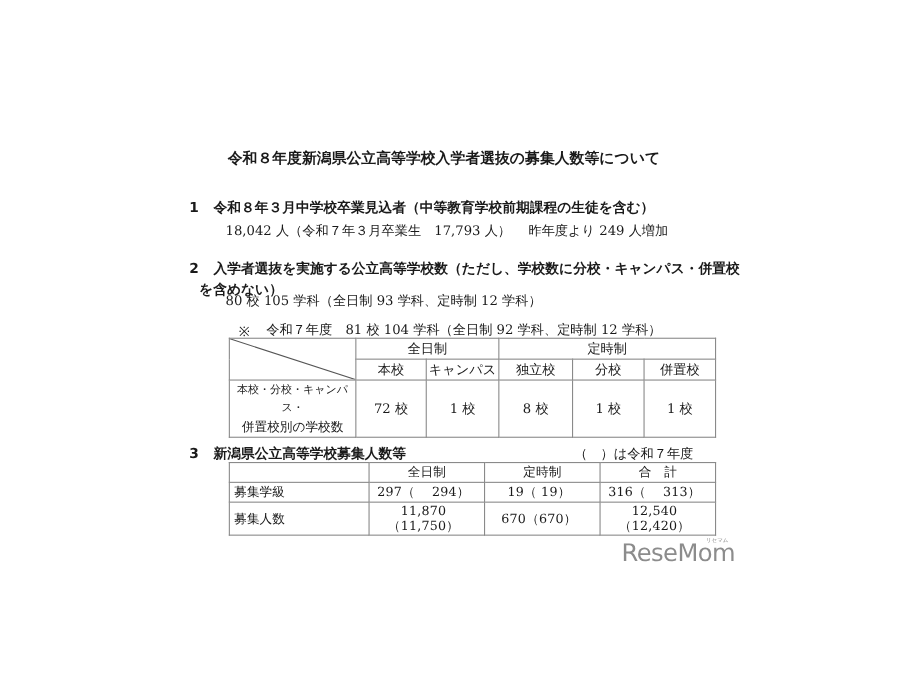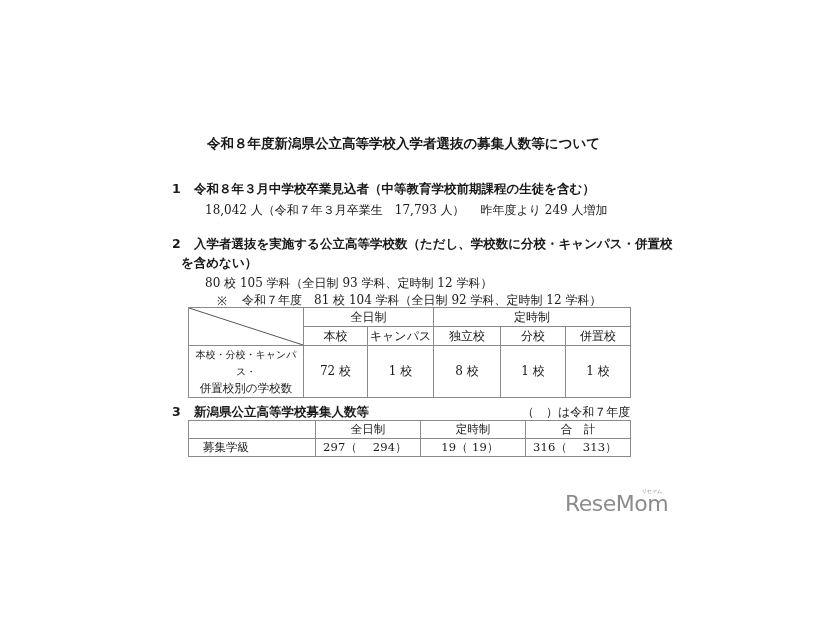--- a/index.html
+++ b/index.html
@@ -3,50 +3,50 @@
 <meta charset="utf-8">
 <style>
   html, body { margin: 0; padding: 0; background: #ffffff; }
   body { width: 826px; height: 620px; position: relative; overflow: hidden;
          font-family: "DejaVu Serif", "Liberation Serif", serif; color: #1a1a1a; }
   .abs { position: absolute; white-space: nowrap; }
   .gothic { font-family: "DejaVu Sans", "Liberation Sans", sans-serif; font-weight: bold; }
   .title { left: 207px; top: 119px; font-size: 13.5px; margin-top: 16px; }
   .sec { font-size: 12.5px; }
   .body { font-size: 12px; }
-  table { border-collapse: collapse; position: absolute; table-layout: fixed; }
+  table { border-collapse: collapse; position: absolute; table-layout: fixed; margin-left: 20px; }
   td { border: 1px solid #8a8a8a; padding: 0; font-size: 12px; text-align: center; }
   #t1 { left: 188px; top: 307px; width: 442px; }
   #t1 td { height: 18px; }
   #t1 tr.r3 td { height: 38px; }
   .diag { position: relative; }
   .diag svg { position: absolute; left: 0; top: 0; width: 100%; height: 100%; }
   .rowlabel { font-size: 10px; line-height: 17px; }
   .rowlabel .l2 { font-size: 11.5px; }
   #t2 { left: 188px; top: 420px; width: 442px; }
   #t2 td { height: 17px; font-size: 11.5px; }
-  #t2 td.lbl { text-align: left; padding-left: 14px; }
+  #t2 td.lbl { text-align: left; padding-left: 4px; }
   #t2 td.num { text-align: center; padding-right: 6px; letter-spacing: 0.2px; }
   .logo { left: 565px; top: 491px; font-family: "DejaVu Sans", "Liberation Sans", sans-serif;
           font-weight: normal; font-size: 22px; color: #8c8c8c; letter-spacing: -0.5px; }
   .logo small { position: absolute; right: 6px; top: -3px; font-size: 5px; letter-spacing: 0; }
 </style>
 </head>
 <body>
 
 <div class="abs gothic title">令和８年度新潟県公立高等学校入学者選抜の募集人数等について</div>
 
 <div class="abs gothic sec" style="left:172px; top:181px;">1</div>
 <div class="abs gothic sec" style="left:194px; top:181px;">令和８年３月中学校卒業見込者（中等教育学校前期課程の生徒を含む）</div>
 <div class="abs body" style="left:205px; top:202px;">18,042 人（令和７年３月卒業生　17,793 人）　 昨年度より 249 人増加</div>
 
 <div class="abs gothic sec" style="left:172px; top:236px;">2</div>
 <div class="abs gothic sec" style="left:194px; top:236px;">入学者選抜を実施する公立高等学校数（ただし、学校数に分校・キャンパス・併置校</div>
 <div class="abs gothic sec" style="left:181px; top:255px;">を含めない）</div>
-<div class="abs body" style="left:205px; top:275px;">80 校 105 学科（全日制 93 学科、定時制 12 学科）</div>
+<div class="abs body" style="left:205px; top:265px;">80 校 105 学科（全日制 93 学科、定時制 12 学科）</div>
 <div class="abs body" style="left:217px; top:292px;">※</div>
 <div class="abs body" style="left:242px; top:292px;">令和７年度　81 校 104 学科（全日制 92 学科、定時制 12 学科）</div>
 
 <table id="t1">
   <colgroup>
     <col style="width:115px">
       <col style="width:64px">
       <col style="width:66px">
     <col style="width:67px">
       <col style="width:65px">
@@ -100,19 +100,25 @@
     <td>全日制</td>
     <td>定時制</td>
     <td>合　計</td>
   </tr>
   <tr>
     <td class="lbl">募集学級</td>
     <td class="num">297（　 294）</td>
     <td class="num">19（ 19）</td>
     <td class="num">316（　 313）</td>
   </tr>
+  <tr>
+    <td class="lbl">募集人数</td>
+    <td class="num">11,870（11,750）</td>
+    <td class="num">670（670）</td>
+    <td class="num">12,540（12,420）</td>
+  </tr>
 </tbody>
   </table>
 
 <div class="abs logo">
   <span>ReseMom</span>
   <small>リセマム</small>
 </div>
 
 </body></html>

